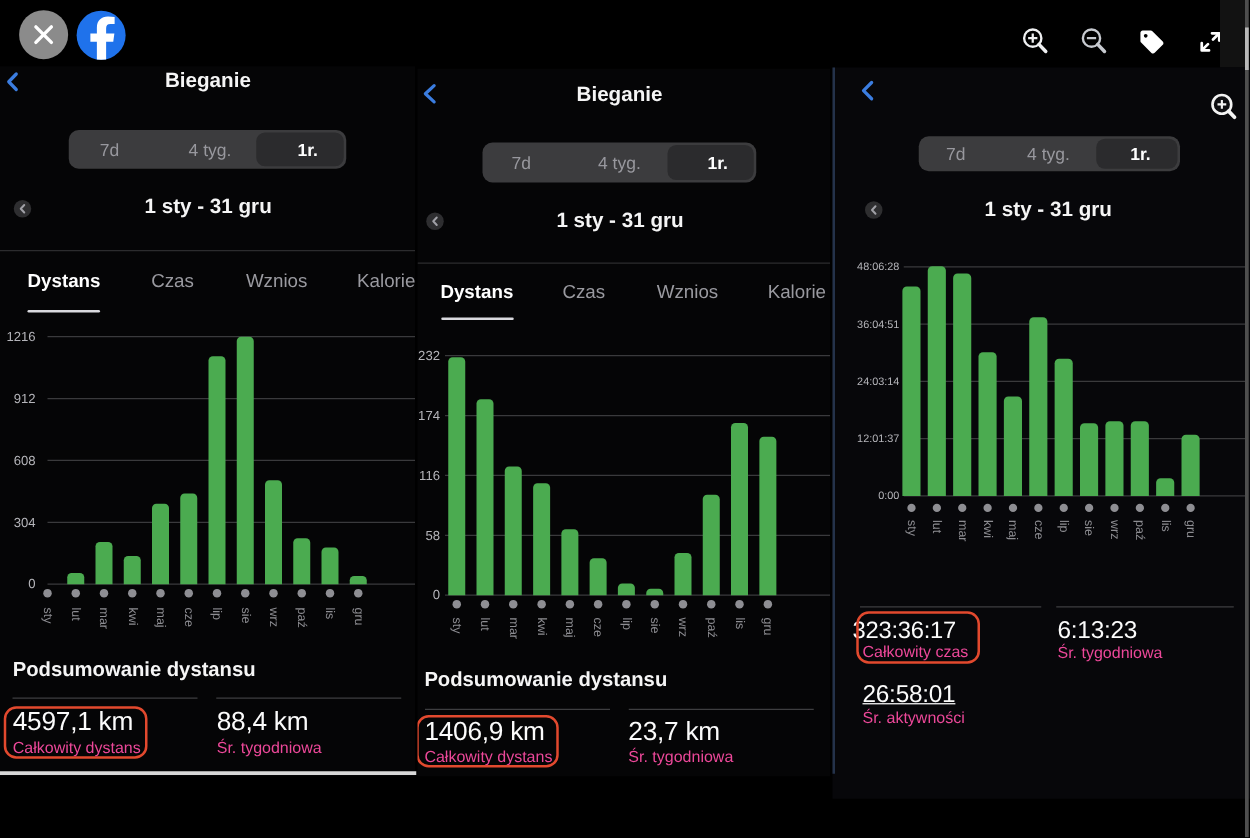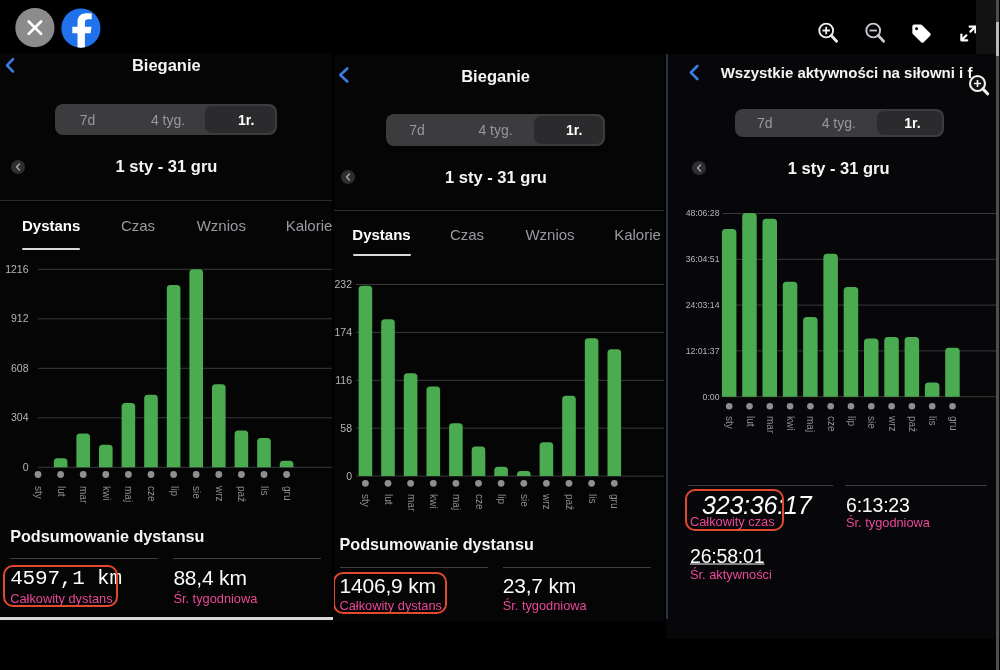--- a/index.html
+++ b/index.html
@@ -146,21 +146,21 @@
         <text transform="rotate(90 193.2 231)" x="193.2" y="231">sie</text>
         <text transform="rotate(90 215.8 231)" x="215.8" y="231">wrz</text>
         <text transform="rotate(90 238.4 231)" x="238.4" y="231">paź</text>
         <text transform="rotate(90 261 231)" x="261" y="231">lis</text>
         <text transform="rotate(90 283.6 231)" x="283.6" y="231">gru</text>
       </g>
     </svg>
     <div class="sumh" style="left:10.2px;top:482.7px;transform:translate(0,-50%);">Podsumowanie dystansu</div>
     <div class="sdiv" style="left:10.2px;top:504.8px;width:147.9px;"></div>
     <div class="sdiv" style="left:173.4px;top:504.8px;width:147.9px;"></div>
-    <div class="statv" style="left:10.2px;top:525px;transform:translate(0,-50%);font-family:Liberation Mono, monospace;">4597,1 km</div>
+    <div class="statv" style="left:10.2px;top:525px;transform:translate(0,-50%);">4597,1 km</div>
     <div class="statl" style="left:10.2px;top:544.7px;transform:translate(0,-50%);">Całkowity dystans</div>
     <div class="statv" style="left:173.4px;top:525px;transform:translate(0,-50%);">88,4 km</div>
     <div class="statl" style="left:173.4px;top:544.7px;transform:translate(0,-50%);">Śr. tygodniowa</div>
     <div class="redbox" style="left:2.7px;top:511.6px;width:111px;height:38px;"></div>
   </div>
 
   <div class="abs" style="left:0;top:617.4px;width:333px;height:2.8px;background:#d8d8d8;"></div>
 
   <div class="panel" id="p2" style="left:333.5px;top:55px;width:330px;height:566px;">
     <svg style="left:0;top:0;" width="24" height="32" viewBox="0 0 24 32">
@@ -252,21 +252,20 @@
     <div class="statl" style="left:6px;top:550.4px;transform:translate(0,-50%);">Całkowity dystans</div>
     <div class="statv" style="left:169.2px;top:530.7px;transform:translate(0,-50%);">23,7 km</div>
     <div class="statl" style="left:169.2px;top:550.4px;transform:translate(0,-50%);">Śr. tygodniowa</div>
     <div class="redbox" style="left:-0.8px;top:517.1px;width:110px;height:38.2px;"></div>
   </div>
 
   <div class="panel" id="p3" style="left:666px;top:53.5px;width:334px;height:585.5px;background:#07070a;">
     <svg style="left:20px;top:8px;" width="16" height="22" viewBox="0 0 16 22">
       <path d="M11.3 4 L4.8 10.5 L11.3 17" stroke="#3b7de0" stroke-width="2.6" fill="none" stroke-linecap="round" stroke-linejoin="round"></path>
     </svg>
-    <div class="abs ttl" style="left:54.7px;top:18.5px;transform:translate(0,-50%);font-size:15px;">Wszystkie aktywności na siłowni i f</div>
     <svg style="left:298px;top:15px;" width="36" height="32" viewBox="0 0 36 32">
       <circle cx="13.5" cy="14.5" r="7.5" fill="rgba(16,16,18,0.9)" stroke="#f2f2f2" stroke-width="2.1"></circle>
       <path d="M10 14.5 h7 M13.5 11 v7" stroke="#f2f2f2" stroke-width="1.7"></path>
       <path d="M18.9 19.9 L23.6 24.8" stroke="#f2f2f2" stroke-width="3" stroke-linecap="round"></path>
     </svg>
     <div class="seg" style="left:69px;top:55.5px;width:209px;height:28px;"></div>
     <div class="segsel" style="left:211px;top:57.5px;width:65px;height:24px;"></div>
     <div class="segtx" style="left:98.7px;top:69.5px;font-size:14px;">7d</div>
     <div class="segtx" style="left:172.8px;top:69.5px;font-size:14px;">4 tyg.</div>
     <div class="segtx on" style="left:246.4px;top:69.5px;font-size:14px;">1r.</div>
@@ -332,21 +331,21 @@
         <text transform="rotate(90 182 211)" x="182" y="211">lip</text>
         <text transform="rotate(90 202.3 211)" x="202.3" y="211">sie</text>
         <text transform="rotate(90 222.6 211)" x="222.6" y="211">wrz</text>
         <text transform="rotate(90 242.9 211)" x="242.9" y="211">paź</text>
         <text transform="rotate(90 263.2 211)" x="263.2" y="211">lis</text>
         <text transform="rotate(90 283.5 211)" x="283.5" y="211">gru</text>
       </g>
     </svg>
     <div class="sdiv" style="left:22px;top:431.6px;width:145px;"></div>
     <div class="sdiv" style="left:179px;top:431.6px;width:142px;"></div>
-    <div class="statv" style="left:36px;top:451px;transform:translate(0,-50%);font-size:25px;font-style:italic;">323:36:17</div>
+    <div class="statv" style="left:16px;top:451px;transform:translate(0,-50%);font-size:19px;">323:36:17</div>
     <div class="statl" style="left:24px;top:467.5px;transform:translate(0,-50%);">Całkowity czas</div>
     <div class="statv" style="left:180px;top:451px;transform:translate(0,-50%);font-size:19.5px;">6:13:23</div>
     <div class="statl" style="left:180px;top:468px;transform:translate(0,-50%);">Śr. tygodniowa</div>
     <div class="statv" style="left:24px;top:502.8px;transform:translate(0,-50%);font-size:19.5px;text-decoration:underline;">26:58:01</div>
     <div class="statl" style="left:24px;top:520.3px;transform:translate(0,-50%);">Śr. aktywności</div>
     <div class="redbox" style="left:18.6px;top:435.9px;width:95.4px;height:37.4px;"></div>
   </div>
   <div class="abs" style="left:665.7px;top:53.5px;width:2.2px;height:565px;background:#24324a;"></div>
 
 </div>

